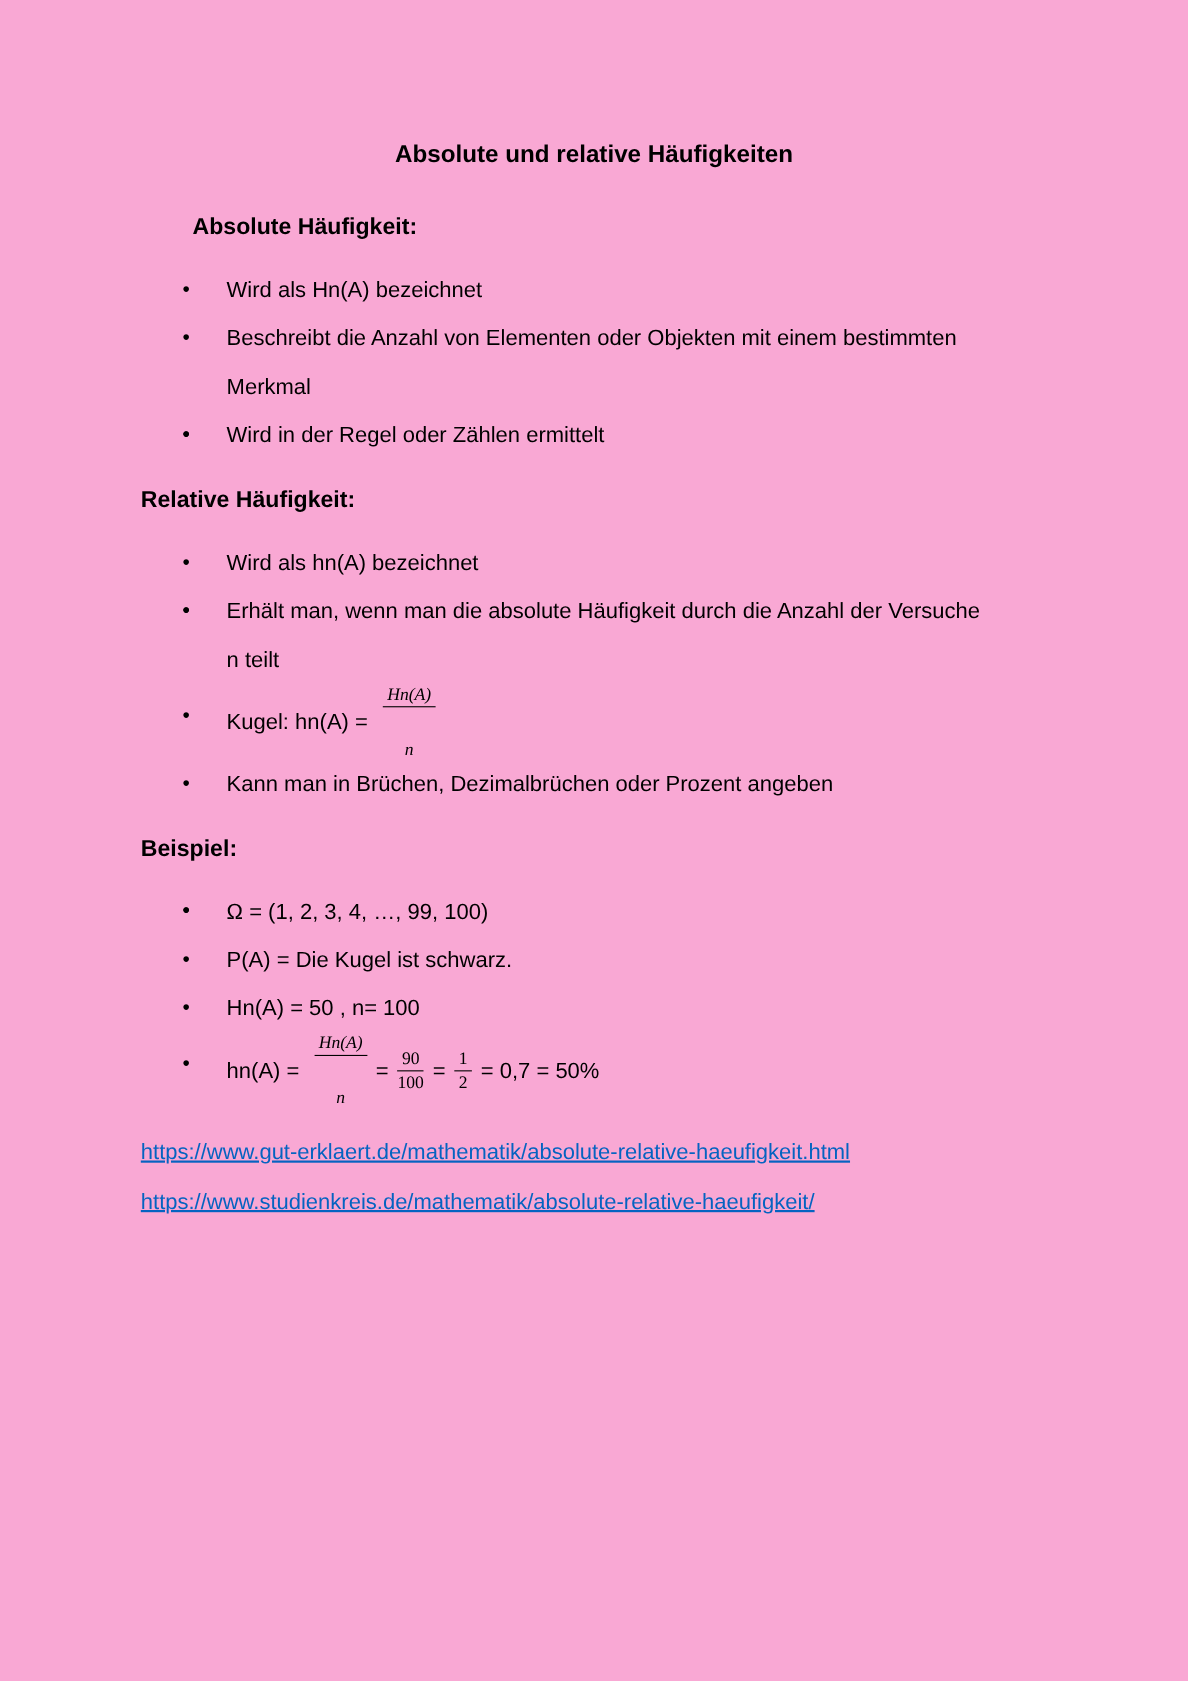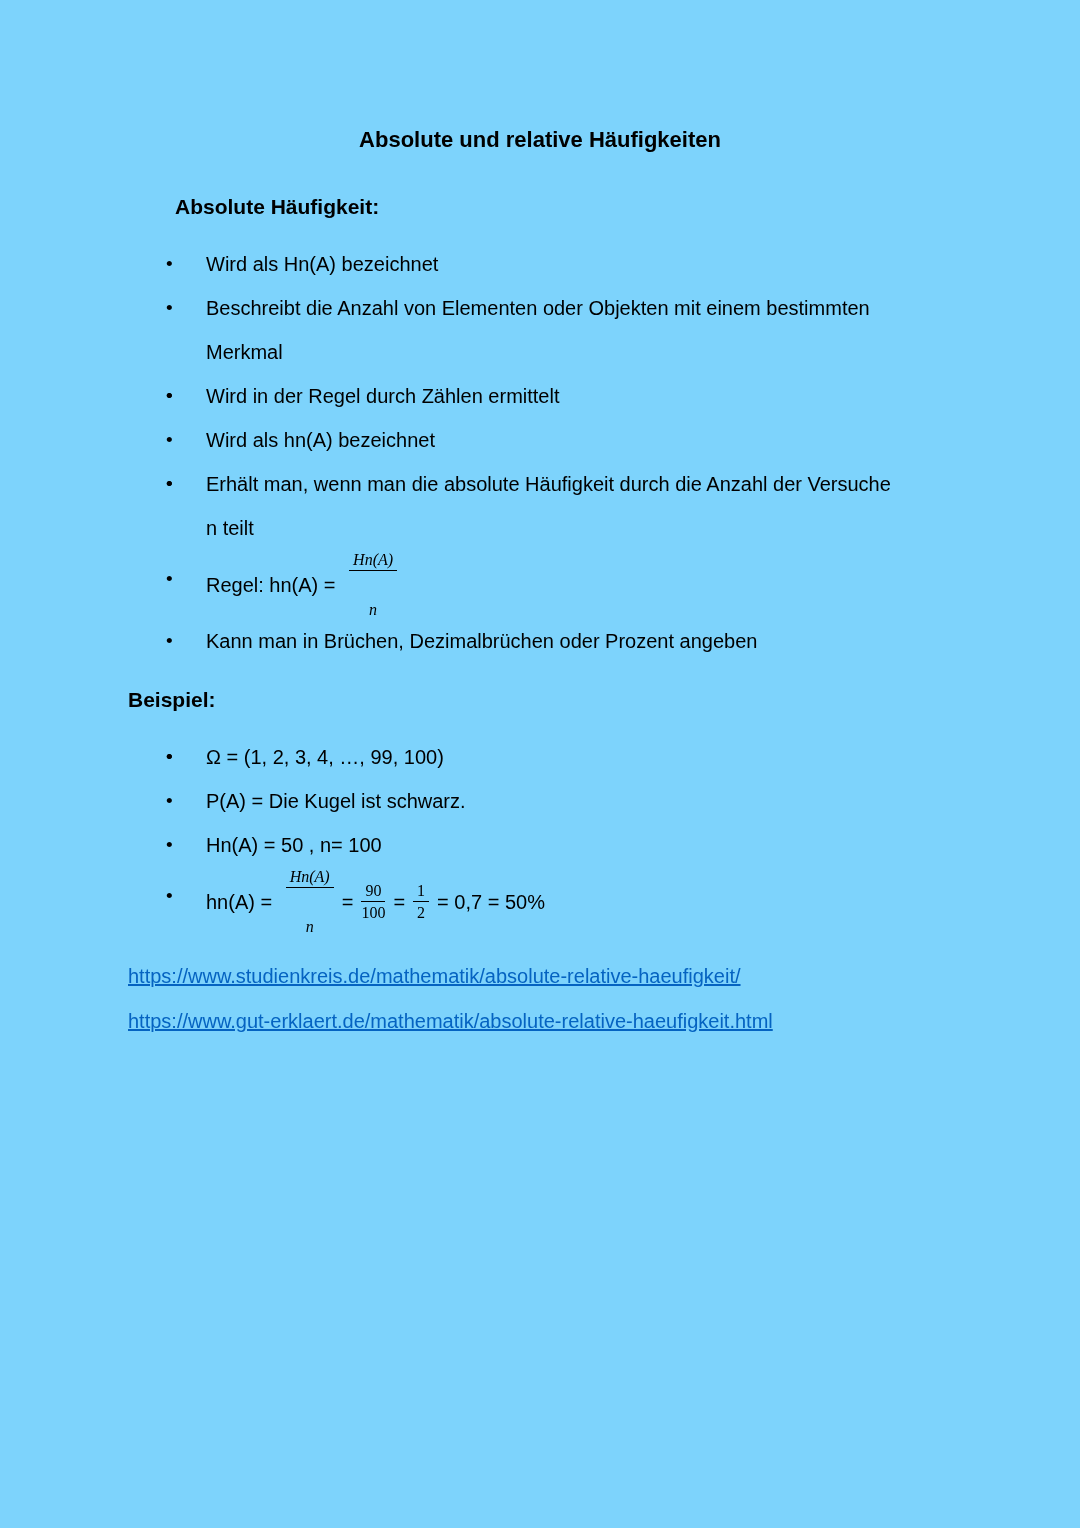--- a/index.html
+++ b/index.html
@@ -1,21 +1,21 @@
 <!DOCTYPE html>
 <html lang="de"><head>
 <meta charset="utf-8">
 <style>
   * { margin: 0; padding: 0; box-sizing: border-box; }
   html, body { background: #ffffff; }
   .page {
     position: relative;
     width: 1080px;
     height: 1528px;
-    background: #7dd3fc;
+    background: #f9a8d4;
     color: #000000;
     font-family: "Liberation Sans", sans-serif;
     font-size: 20px;
     overflow: hidden;
   }
   .content { padding: 118px 90px 0 128px; }
 
   .doc-title {
     text-align: center;
     font-weight: bold;
@@ -101,42 +101,43 @@
         <li>
           <span class="dot">•</span>
           <span class="li-text">Beschreibt die Anzahl von Elementen oder Objekten mit einem bestimmten
 Merkmal</span>
         </li>
         <li>
           <span class="dot">•</span>
         </li>
         <li>
           <span class="dot">•</span>
-          <span class="li-text">Wird in der Regel durch Zählen ermittelt</span>
+          <span class="li-text">Wird in der Regel oder Zählen ermittelt</span>
         </li>
       </ul>
     </section>
 
     <section>
+      <h2 class="section-heading">Relative Häufigkeit:</h2>
       <ul class="bullets">
         <li>
           <span class="dot">•</span>
           <span class="li-text">Wird als hn(A) bezeichnet</span>
         </li>
         <li>
           <span class="dot">•</span>
         </li>
         <li>
           <span class="dot">•</span>
           <span class="li-text">Erhält man, wenn man die absolute Häufigkeit durch die Anzahl der Versuche
 n teilt</span>
         </li>
         <li class="formula-row">
           <span class="dot">•</span>
-          <span class="f-piece">Regel: hn(A) = </span>
+          <span class="f-piece">Kugel: hn(A) = </span>
           <span class="frac frac-italic">
             <span class="num">Hn(A)</span>
             <span class="den">n</span>
           </span>
         </li>
         <li>
           <span class="dot">•</span>
           <span class="li-text">Kann man in Brüchen, Dezimalbrüchen oder Prozent angeben</span>
         </li>
       </ul>
@@ -176,18 +177,18 @@
           <span class="frac">
             <span class="num">1</span>
             <span class="den">2</span>
           </span>
           <span class="f-piece">= 0,7 = 50%</span>
         </li>
       </ul>
     </section>
 
     <div class="sources">
+      <a class="source-link">https://www.gut-erklaert.de/mathematik/absolute-relative-haeufigkeit.html</a>
       <a class="source-link">https://www.studienkreis.de/mathematik/absolute-relative-haeufigkeit/</a>
-      <a class="source-link">https://www.gut-erklaert.de/mathematik/absolute-relative-haeufigkeit.html</a>
     </div>
 
   </div>
 </div>
 
 </body></html>

